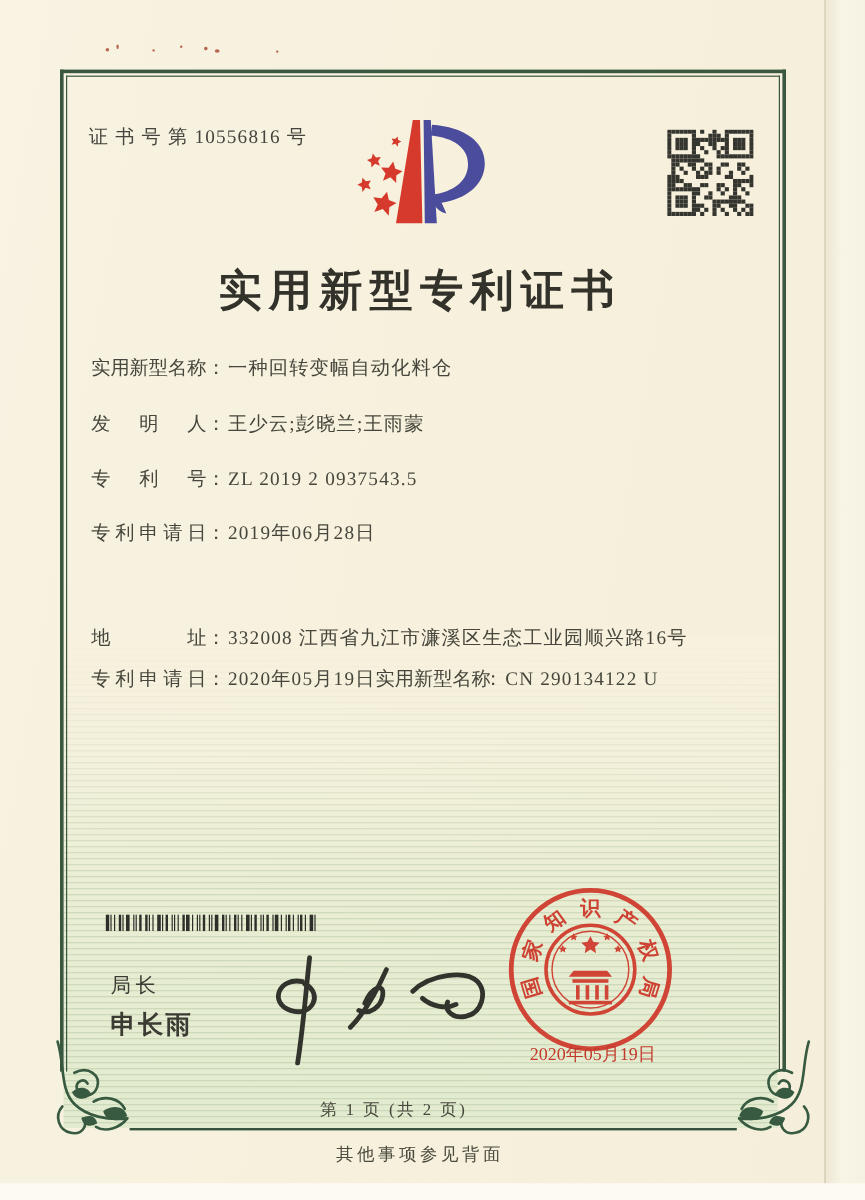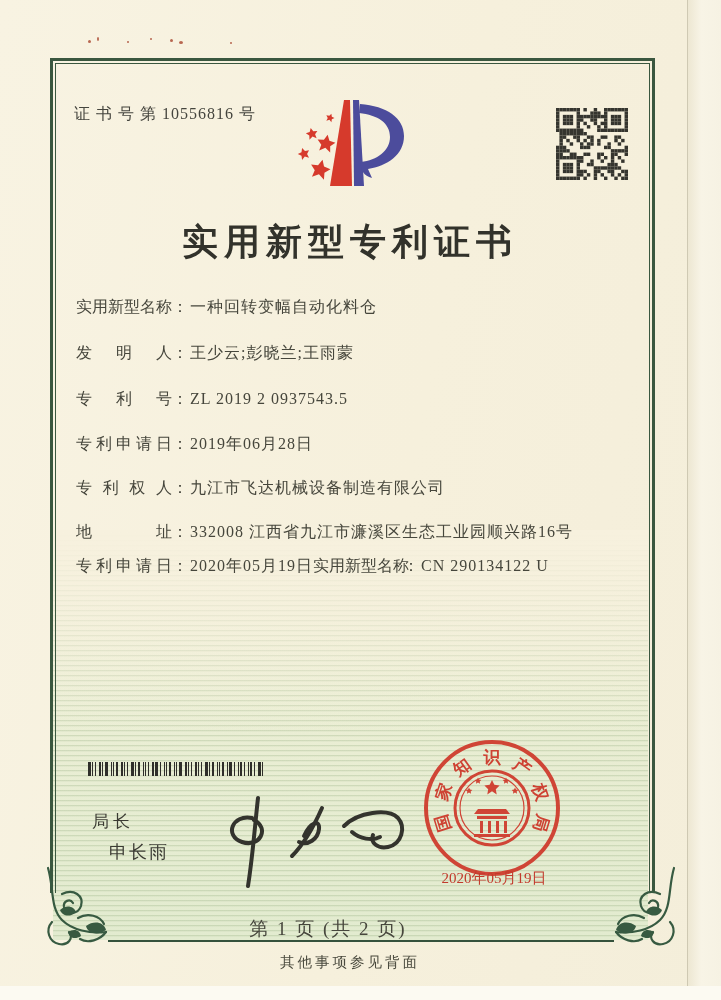--- a/index.html
+++ b/index.html
@@ -48,32 +48,32 @@
   .g2 .lb{width:90px;}
 
   
   .paras{position:absolute;left:78px;top:584px;width:566px;font-size:15px;line-height:21.5px;
          color:#4c4c3f;text-align:justify;}
   .paras p{margin:0;text-indent:2em;}
 
   
   .barcode{position:absolute;left:88px;top:762px;width:182px;height:14px;overflow:hidden;white-space:nowrap;}
   .director-title{position:absolute;left:92px;top:810px;font-size:17px;letter-spacing:4px;color:#3b3b33;}
-  .director-name{position:absolute;left:109px;top:840px;font-size:18px;letter-spacing:2px;color:#3b3b33;}
+  .director-name{position:absolute;left:92px;top:840px;font-size:21px;letter-spacing:2px;color:#3b3b33;font-weight:bold;}
   .sig{position:absolute;left:212px;top:792px;width:210px;height:96px;}
 
   .seal{position:absolute;left:424px;top:740px;width:136px;height:136px;opacity:.93;}
   .seal-ring{position:absolute;inset:0;border:4px solid #cf392b;border-radius:50%;}
   .seal-arc{position:absolute;inset:0;font-weight:700;font-size:17px;color:#cd3628;}
   .seal-emblem{position:absolute;left:28px;top:28px;width:80px;height:80px;}
   .seal-date{position:absolute;left:428px;top:869px;width:132px;text-align:center;
              font-size:15px;color:#c23a2c;white-space:nowrap;}
 
   .page-num{position:absolute;left:28px;width:600px;top:916px;text-align:center;
-            font-size:19px;letter-spacing:2px;color:#47473d;}
+            font-size:14px;letter-spacing:2px;color:#47473d;}
   .note{position:absolute;left:50px;width:600px;top:953px;text-align:center;
         font-size:14.5px;letter-spacing:3px;color:#4a4a3e;}
 </style>
 </head>
 <body>
 
 <div class="paper">
   <div class="right-band"></div>
   <div class="right-line"></div>
   <div class="bottom-band"></div>
@@ -382,23 +382,20 @@
   </div>
   <div class="row r2">
     <span class="lb">发明人</span><span class="cl">：</span><span class="vl">王少云;彭晓兰;王雨蒙</span>
   </div>
   <div class="row r3">
     <span class="lb">专利号</span><span class="cl">：</span><span class="vl">ZL 2019 2 0937543.5</span>
   </div>
   <div class="row r4">
     <span class="lb">专利申请日</span><span class="cl">：</span><span class="vl">2019年06月28日</span>
   </div>
-  <div class="row r5">
-    <span class="lb">专利权人</span><span class="cl">：</span><span class="vl">九江市飞达机械设备制造有限公司</span>
-  </div>
   <div class="row r6">
     <span class="lb">地址</span><span class="cl">：</span><span class="vl">332008 江西省九江市濂溪区生态工业园顺兴路16号</span>
   </div>
   <div class="row r7">
     <span class="lb">专利申请日</span><span class="cl">：</span><span class="vl">2020年05月19日</span>
     <span class="g2">
       <span class="lb">实用新型名称</span><span class="cl">：</span><span class="vl">CN 290134122 U</span>
     </span>
   </div>
 

